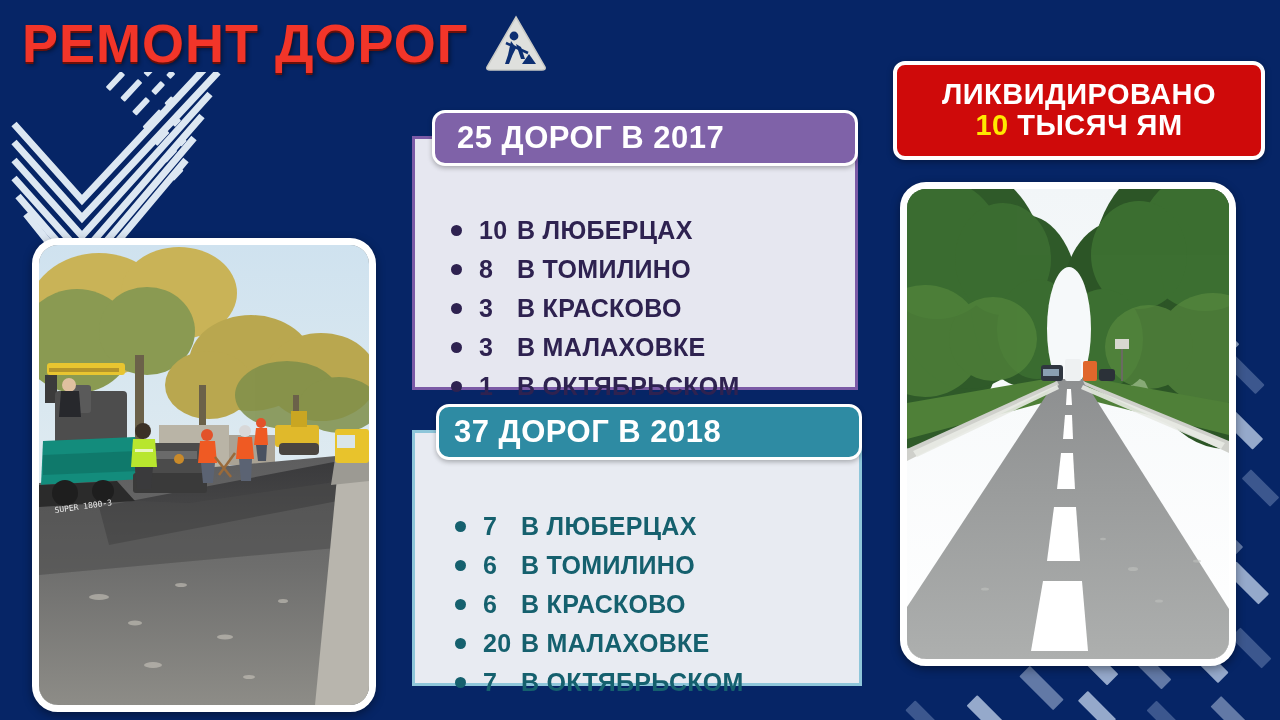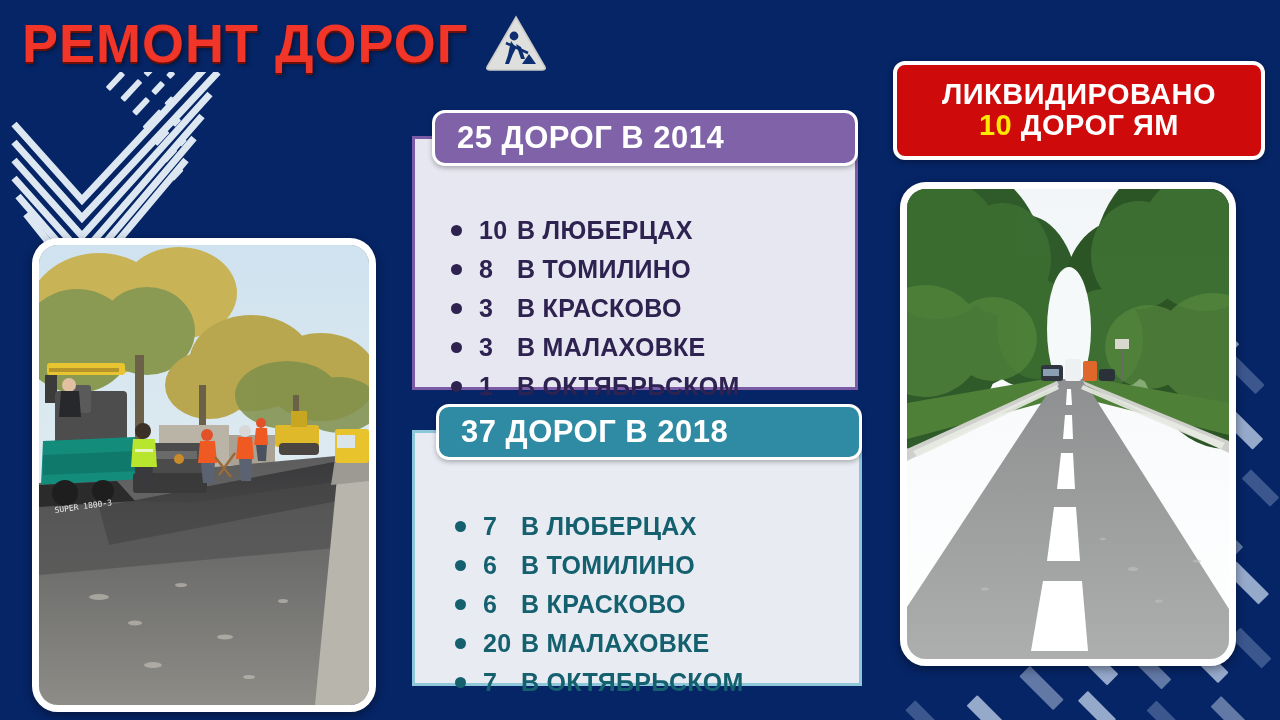--- a/index.html
+++ b/index.html
@@ -167,21 +167,21 @@
       <circle cx="30" cy="22" r="4.4" fill="#0d2f72"></circle>
       <path d="M27 27 L24 41 L21 50 L25 50 L28.5 41 L32 34 Z" fill="#0d2f72"></path>
       <path d="M32 30 L37 33 L41 45 L37 45 L34 36 Z" fill="#0d2f72"></path>
       <path d="M22 29 L44 39" stroke="#0d2f72" stroke-width="2.6" fill="none"></path>
       <path d="M38 50 L52 50 L45 40 Z" fill="#0d2f72"></path>
     </svg>
   </div>
 
   <div class="badge">
     <div class="badge-l1">ЛИКВИДИРОВАНО</div>
-    <div class="badge-l2"><span class="badge-num">10</span><span> ДОРОГ ЯМ</span></div>
+    <div class="badge-l2"><span class="badge-num">10</span><span> ТЫСЯЧ ЯМ</span></div>
   </div>
 
   <div class="panel" id="panel2017">
     <div class="panel-body">
       <ul class="list">
         <li>
             <span class="bullet"></span>
             <span class="li-num">10</span>
             <span>В ЛЮБЕРЦАХ</span>
           </li>
@@ -202,21 +202,21 @@
           </li>
         <li>
             <span class="bullet"></span>
             <span class="li-num">1</span>
             <span>В ОКТЯБРЬСКОМ</span>
           </li>
       </ul>
     </div>
     <div class="panel-head">
       <span style="padding-left:22px;">
-        <span class="hl">25</span><span> ДОРОГ В 2014</span>
+        <span class="hl">25</span><span> ДОРОГ В 2017</span>
       </span>
     </div>
   </div>
 
   <div class="panel" id="panel2018">
     <div class="panel-body">
       <ul class="list">
         <li>
             <span class="bullet"></span>
             <span class="li-num">7</span>
@@ -238,21 +238,21 @@
             <span>В МАЛАХОВКЕ</span>
           </li>
         <li>
             <span class="bullet"></span>
             <span class="li-num">7</span>
             <span>В ОКТЯБРЬСКОМ</span>
           </li>
       </ul>
     </div>
     <div class="panel-head">
-      <span style="padding-left:22px;text-align:center;">
+      <span style="padding-left:15px;text-align:center;">
         <span class="hl">37</span><span> ДОРОГ В 2018</span>
       </span>
     </div>
   </div>
 
   <div class="photo" id="photo-left">
     <svg viewBox="0 0 330 460" preserveAspectRatio="none" xmlns="http://www.w3.org/2000/svg">
       <defs>
         <linearGradient id="skyL" x1="0" y1="0" x2="0" y2="1">
           <stop offset="0" stop-color="#cfe2ef"></stop>

